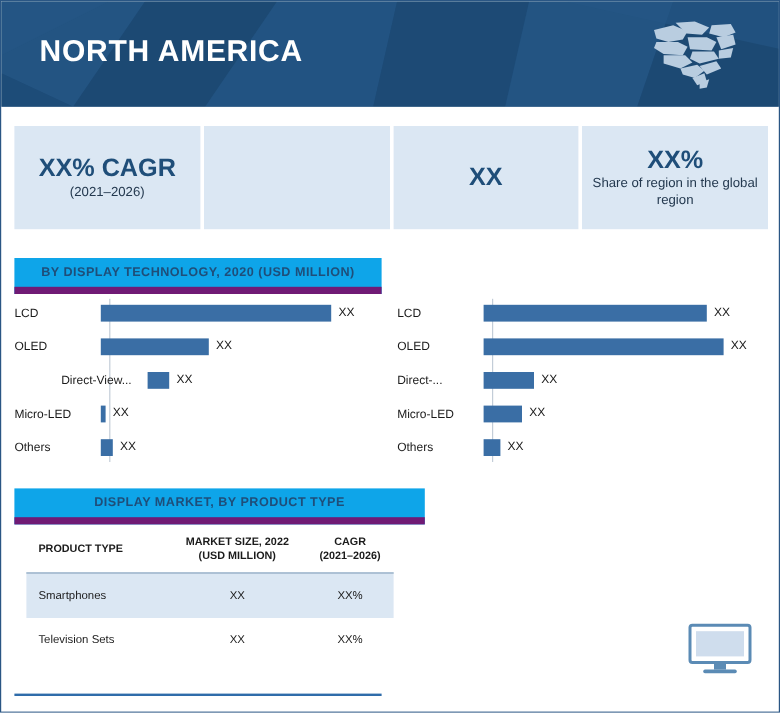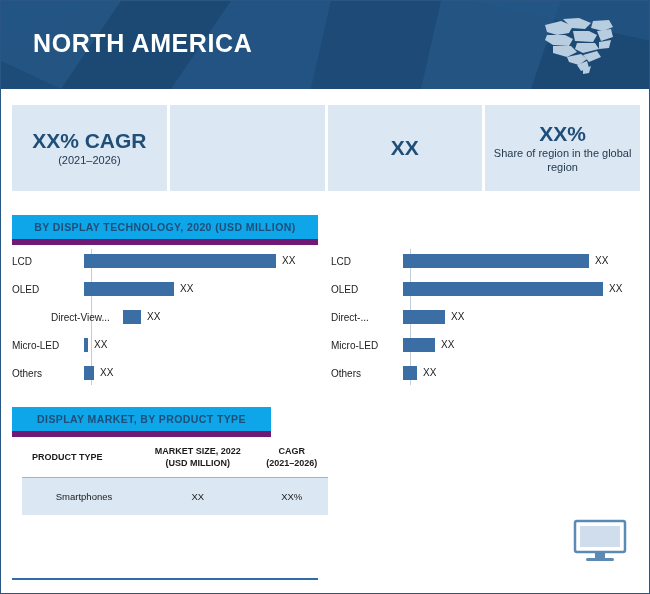--- a/index.html
+++ b/index.html
@@ -94,21 +94,21 @@
     letter-spacing: 0.4px;
     display: flex;
     align-items: center;
     justify-content: center;
     text-align: center;
     box-sizing: border-box;
     border-bottom: 6px solid #701a75;
   }
   #chart1-title { left: 11px;  top: 214px; width: 306px; height: 30px; }
   #chart2-title { left: 330px; top: 214px; width: 309px; height: 30px; }
-  #table-title  { left: 11px;  top: 406px; width: 259px; height: 30px; }
+  #table-title  { left: 11px;  top: 406px; width: 342px; height: 30px; }
 
   
   .chart {
     position: absolute;
     box-sizing: border-box;
   }
   #chart1 { left: 11px;  top: 246px; width: 306px; height: 148px; }
   #chart2 { left: 330px; top: 246px; width: 309px; height: 148px; }
 
   .bar-row {
@@ -171,21 +171,21 @@
     vertical-align: middle;
     line-height: 12px;
     border-bottom: 1px solid #9fb6cd;
   }
   #table th.col-product { text-align: left; padding-left: 10px; width: 104px; }
   #table th.col-num { text-align: center; }
   #table td {
     padding: 13px 4px;
     vertical-align: middle;
   }
-  #table td.col-product { text-align: center; padding-left: 10px; }
+  #table td.col-product { text-align: left; padding-left: 10px; }
   #table td.col-num { text-align: center; }
   #table tr.row-alt td { background: #dbe7f3; }
 
   
   #monitor-icon {
     position: absolute;
     right: 22px;
     bottom: 30px;
     width: 54px;
     height: 44px;
@@ -357,20 +357,25 @@
           <span>(2021–2026)</span>
         </th>
       </tr>
     </thead>
     <tbody>
       <tr class="row-alt">
         <td class="col-product">Smartphones</td>
         <td class="col-num">XX</td>
         <td class="col-num">XX%</td>
       </tr>
+      <tr>
+        <td class="col-product">Television Sets</td>
+        <td class="col-num">XX</td>
+        <td class="col-num">XX%</td>
+      </tr>
     </tbody>
   </table>
 
   <div id="bottom-rule"></div>
 
   <svg id="monitor-icon" viewBox="0 0 54 44">
     <rect x="2" y="2" width="50" height="31" rx="2" fill="none" stroke="#5b8bb5" stroke-width="2.5"></rect>
     <rect x="7" y="7" width="40" height="21" fill="#cfdded"></rect>
     <rect x="22" y="33" width="10" height="6" fill="#5b8bb5"></rect>
     <rect x="13" y="39" width="28" height="3" rx="1.5" fill="#5b8bb5"></rect>

